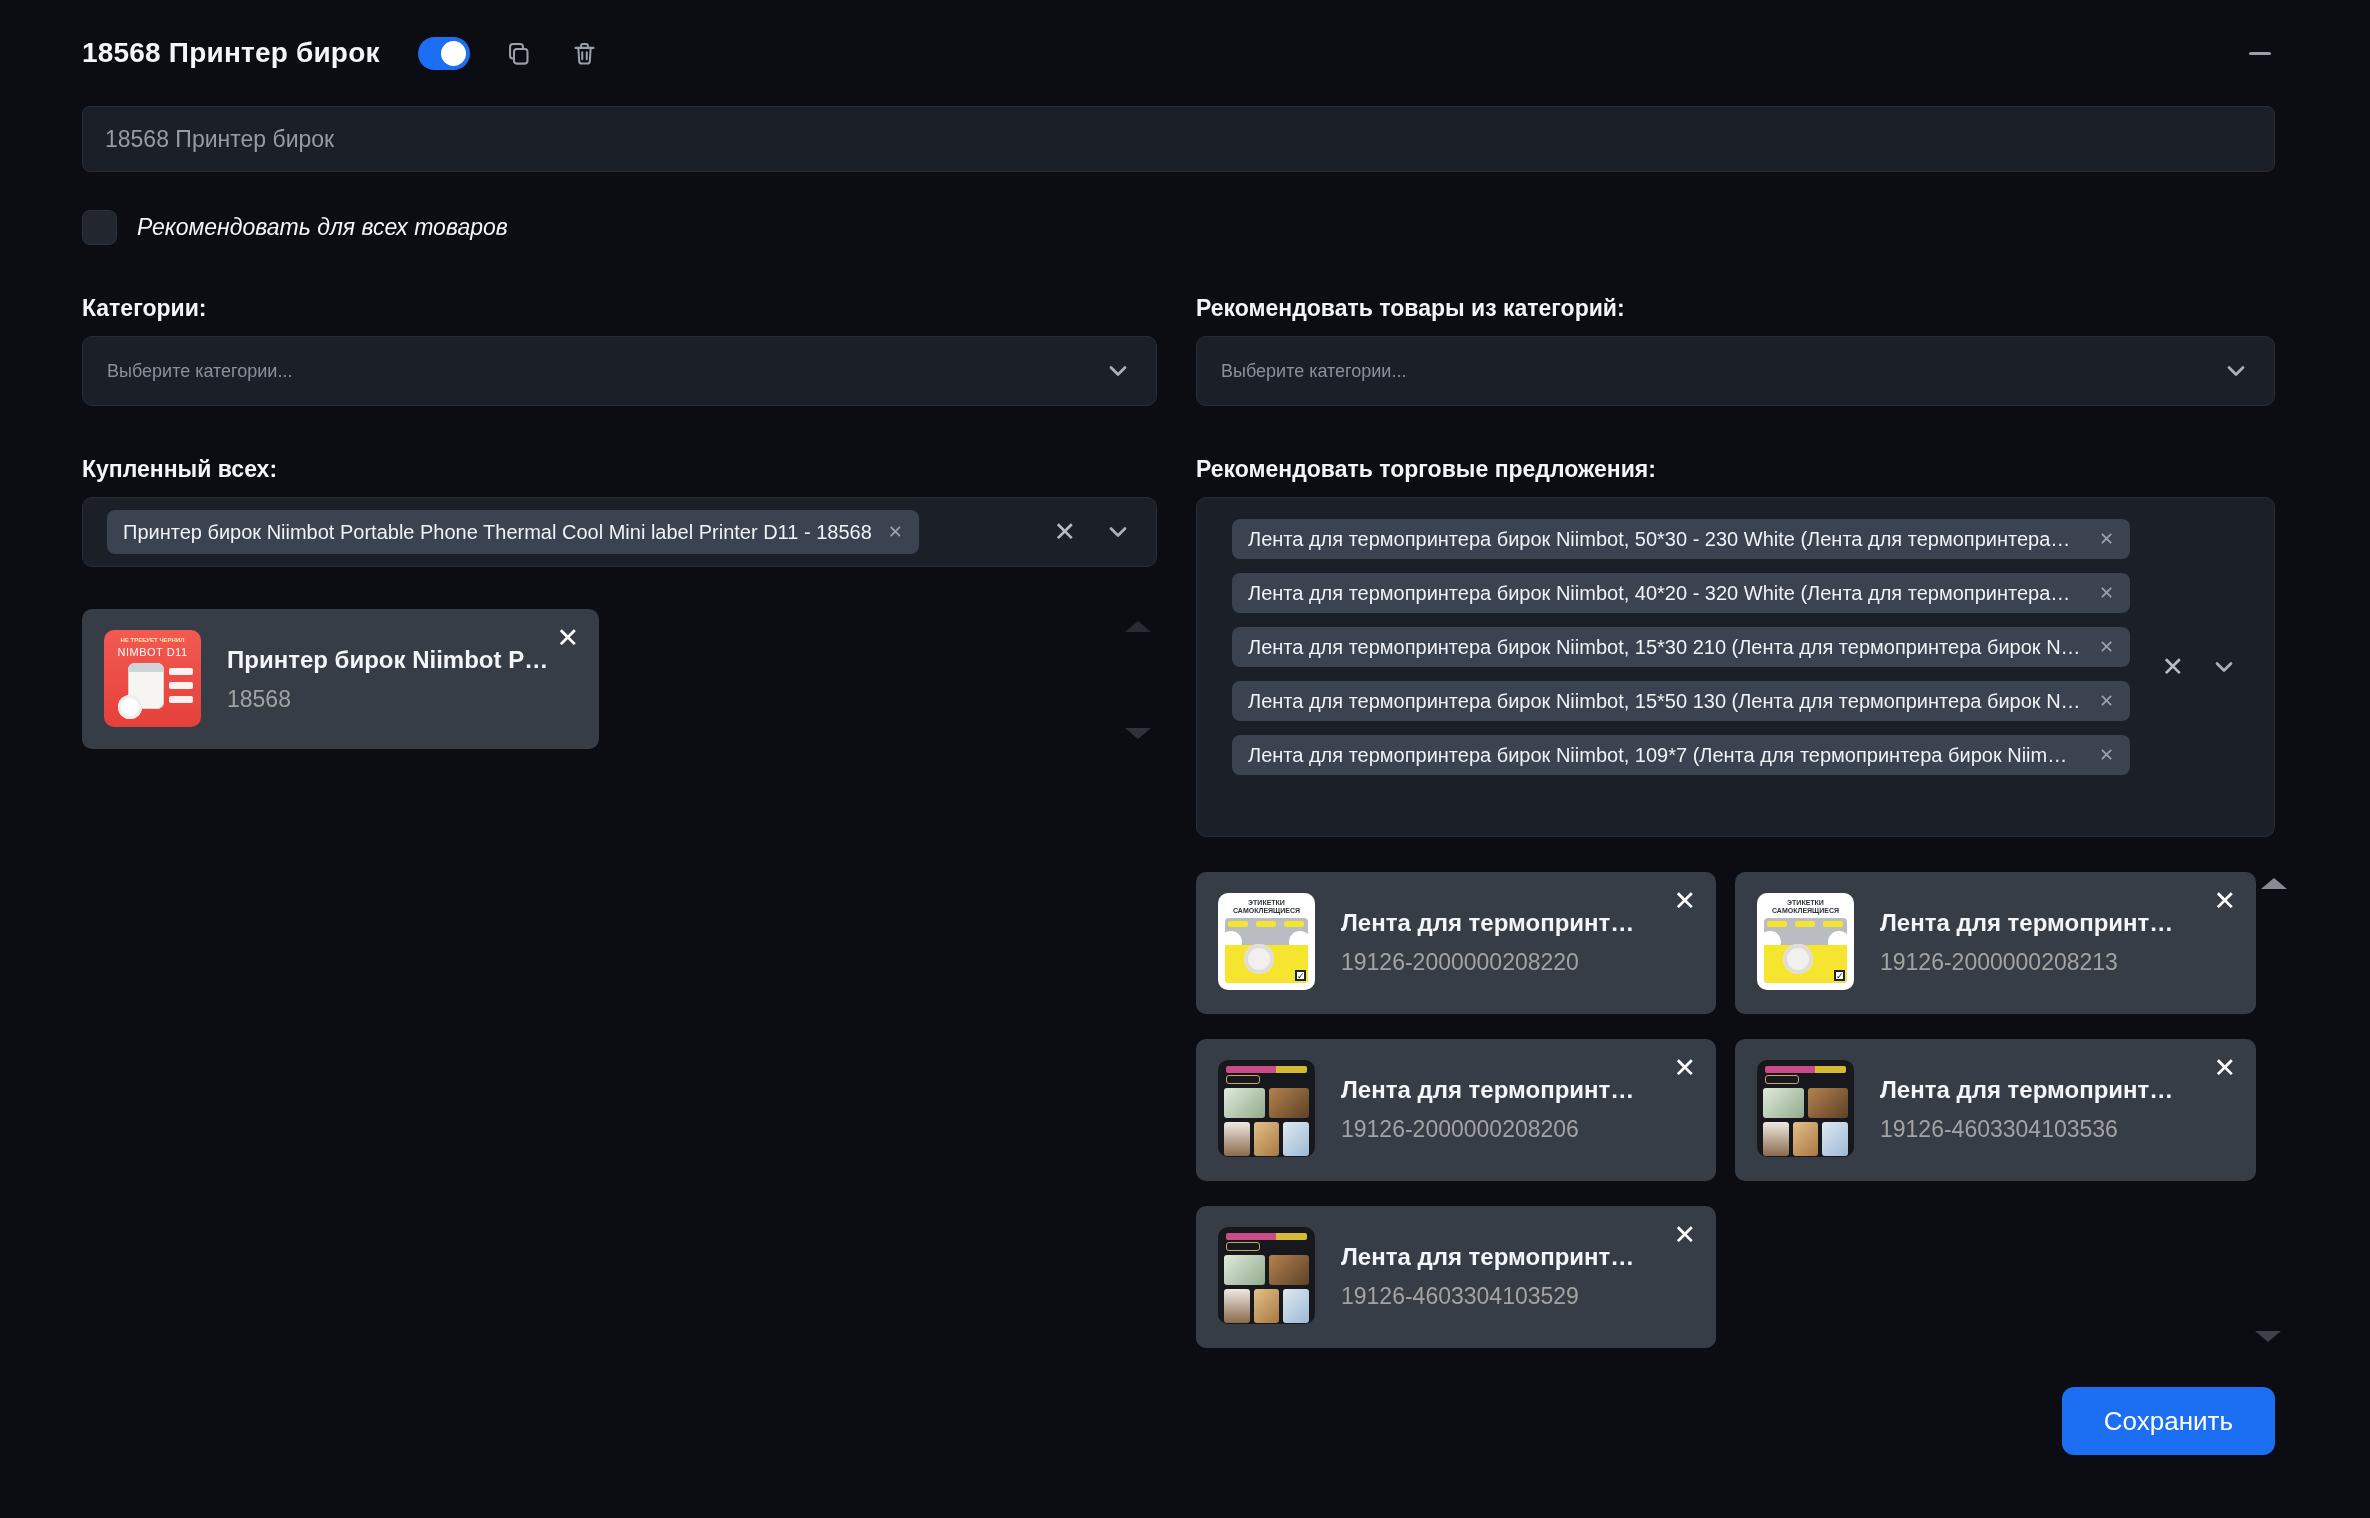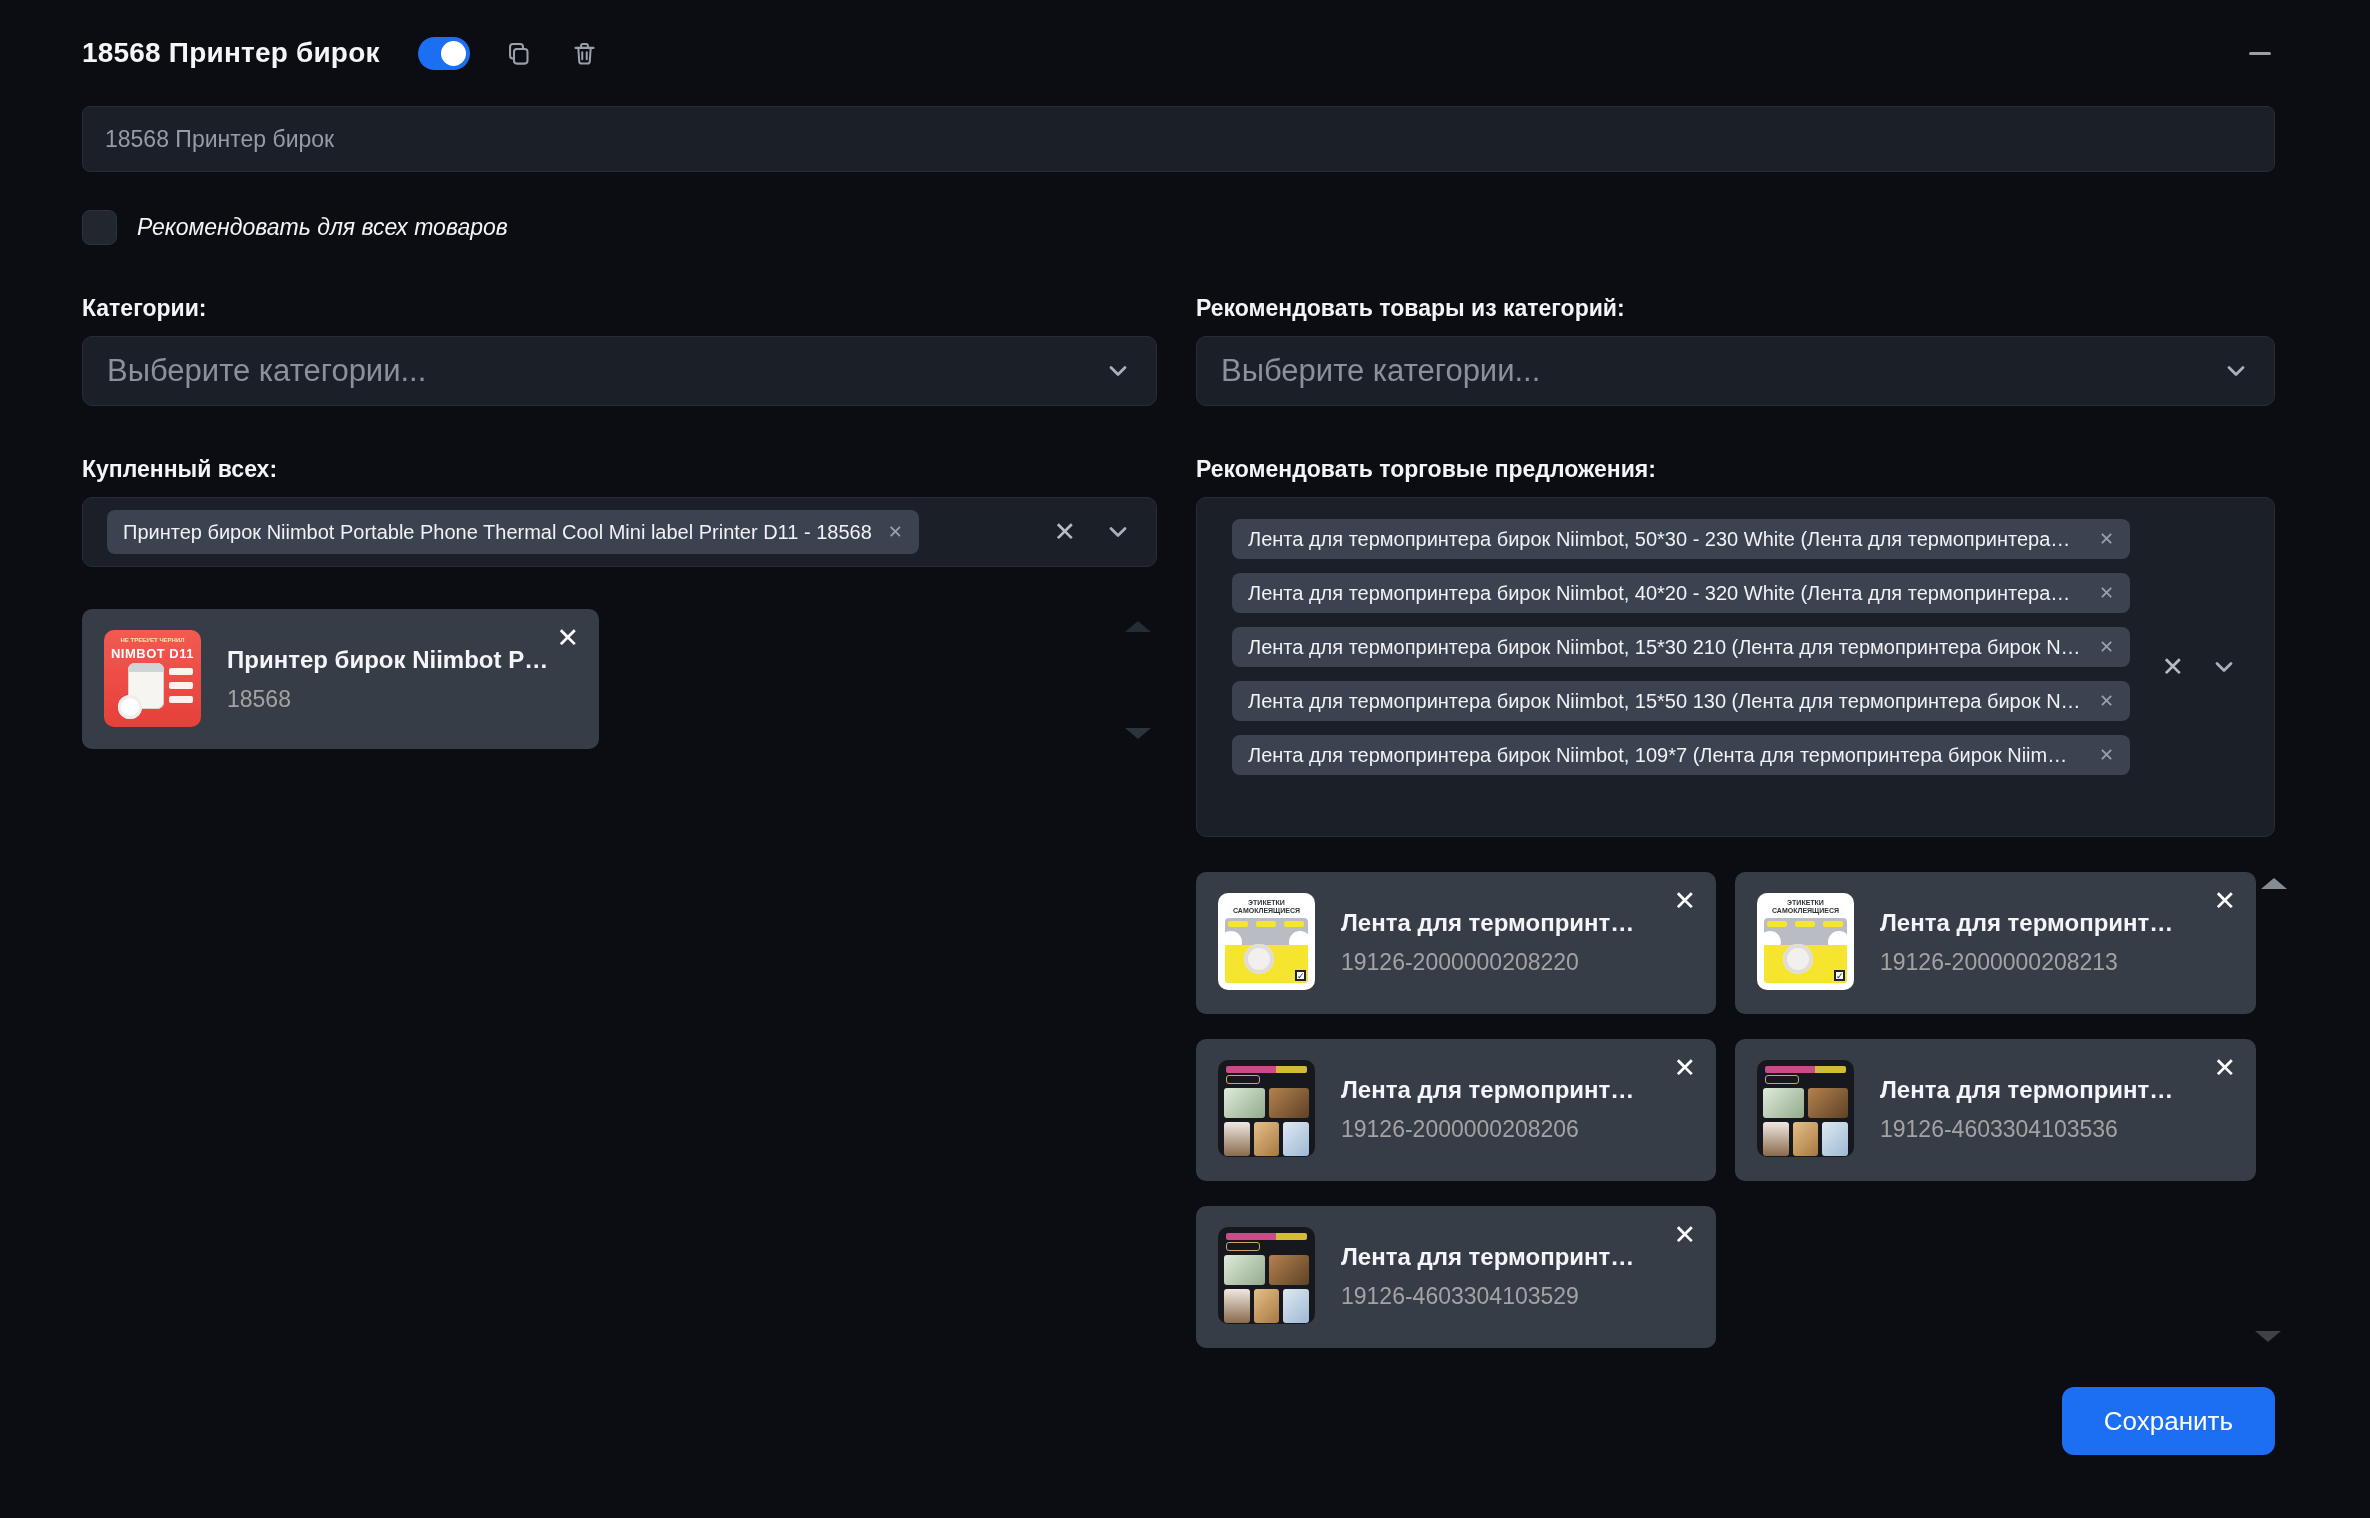--- a/index.html
+++ b/index.html
@@ -36,21 +36,21 @@
 
   .checks{display:flex;align-items:center;gap:66px;margin-top:38px;font-style:italic;}
   .check{display:flex;align-items:center;gap:20px;cursor:pointer;}
   .checkbox{width:35px;height:35px;border-radius:8px;background:#21262f;border:1px solid #2c323c;}
   .check span{font-size:23px;font-weight:500;}
 
   .columns{display:grid;grid-template-columns:1075px 1079px;column-gap:39px;margin-top:50px;}
 
   .select{width:100%;height:70px;background:var(--panel);border:1px solid var(--panel-border);border-radius:10px;
     display:flex;align-items:center;padding:0 24px;cursor:pointer;position:relative;}
-  .select .ph{color:var(--muted);font-size:31px;}
+  .select .ph{color:var(--muted);font-size:18px;}
   .chev{margin-left:auto;color:#aab0b9;display:flex;}
   .chev svg{width:28px;height:28px;stroke:currentColor;fill:none;stroke-width:2.4;stroke-linecap:round;stroke-linejoin:round;}
   .clear-x{color:#b7bcc4;font-size:27px;line-height:1;margin-left:auto;cursor:pointer;}
   .clear-x + .chev{margin-left:28px;}
 
   .tag{background:var(--tag);border-radius:8px;height:44px;display:inline-flex;align-items:center;
     padding:0 16px;max-width:880px;}
   .tag .ttext{font-size:20px;color:#f0f2f5;white-space:nowrap;overflow:hidden;text-overflow:ellipsis;}
   .tag .tx{color:#9aa0a9;font-size:18px;margin-left:16px;cursor:pointer;}
 
@@ -76,21 +76,21 @@
   .purchased-card{width:517px;height:140px;margin-top:42px;}
   .purchased-wrap{position:relative;}
 
   .cards-grid{display:grid;grid-template-columns:520px 521px;column-gap:19px;row-gap:25px;margin-top:35px;position:relative;}
   .gcard{height:142px;}
 
   
   .pimg{width:97px;height:97px;border-radius:10px;flex:none;position:relative;overflow:hidden;}
   .img-niimbot{background:linear-gradient(180deg,#f25a52,#e6403a);}
   .img-niimbot .l1{position:absolute;top:7px;left:0;right:0;text-align:center;font-size:6px;font-weight:700;color:#ffe9a8;}
-  .img-niimbot .l2{position:absolute;top:16px;left:0;right:0;text-align:center;font-size:13px;font-weight:700;color:#fff;letter-spacing:.5px;}
+  .img-niimbot .l2{position:absolute;top:16px;left:0;right:0;text-align:center;font-size:11px;font-weight:400;color:#fff;letter-spacing:.5px;}
   .img-niimbot .printer{position:absolute;top:33px;left:24px;width:36px;height:46px;background:#f7f5f2;border-radius:7px;box-shadow:0 0 0 1px #d8d2cc inset;}
   .img-niimbot .printer:before{content:"";position:absolute;top:0;left:0;right:0;height:9px;background:#cfd4d8;border-radius:7px 7px 0 0;}
   .img-niimbot .roll{position:absolute;bottom:8px;left:14px;width:24px;height:24px;border-radius:50%;background:#fff;box-shadow:0 0 0 3px #eee inset;}
   .img-niimbot .pill{position:absolute;right:8px;width:24px;height:7px;border-radius:2px;background:rgba(255,255,255,.92);}
   .img-niimbot .p1{top:38px;} .img-niimbot .p2{top:52px;} .img-niimbot .p3{top:66px;}
 
   .img-labels{background:#fff;}
   .img-labels .cap{position:absolute;top:6px;left:0;right:0;text-align:center;font-size:7px;line-height:8px;font-weight:700;color:#2c313a;}
   .img-labels .mid{position:absolute;top:25px;left:7px;right:7px;bottom:7px;background:#b9bdc3;border-radius:4px;}
   .img-labels .wedge{position:absolute;left:7px;right:7px;bottom:7px;height:38px;background:linear-gradient(100deg,#f5e52e 55%,transparent 55%),linear-gradient(-80deg,#f5e52e 45%,transparent 45%);border-radius:0 0 4px 4px;}

